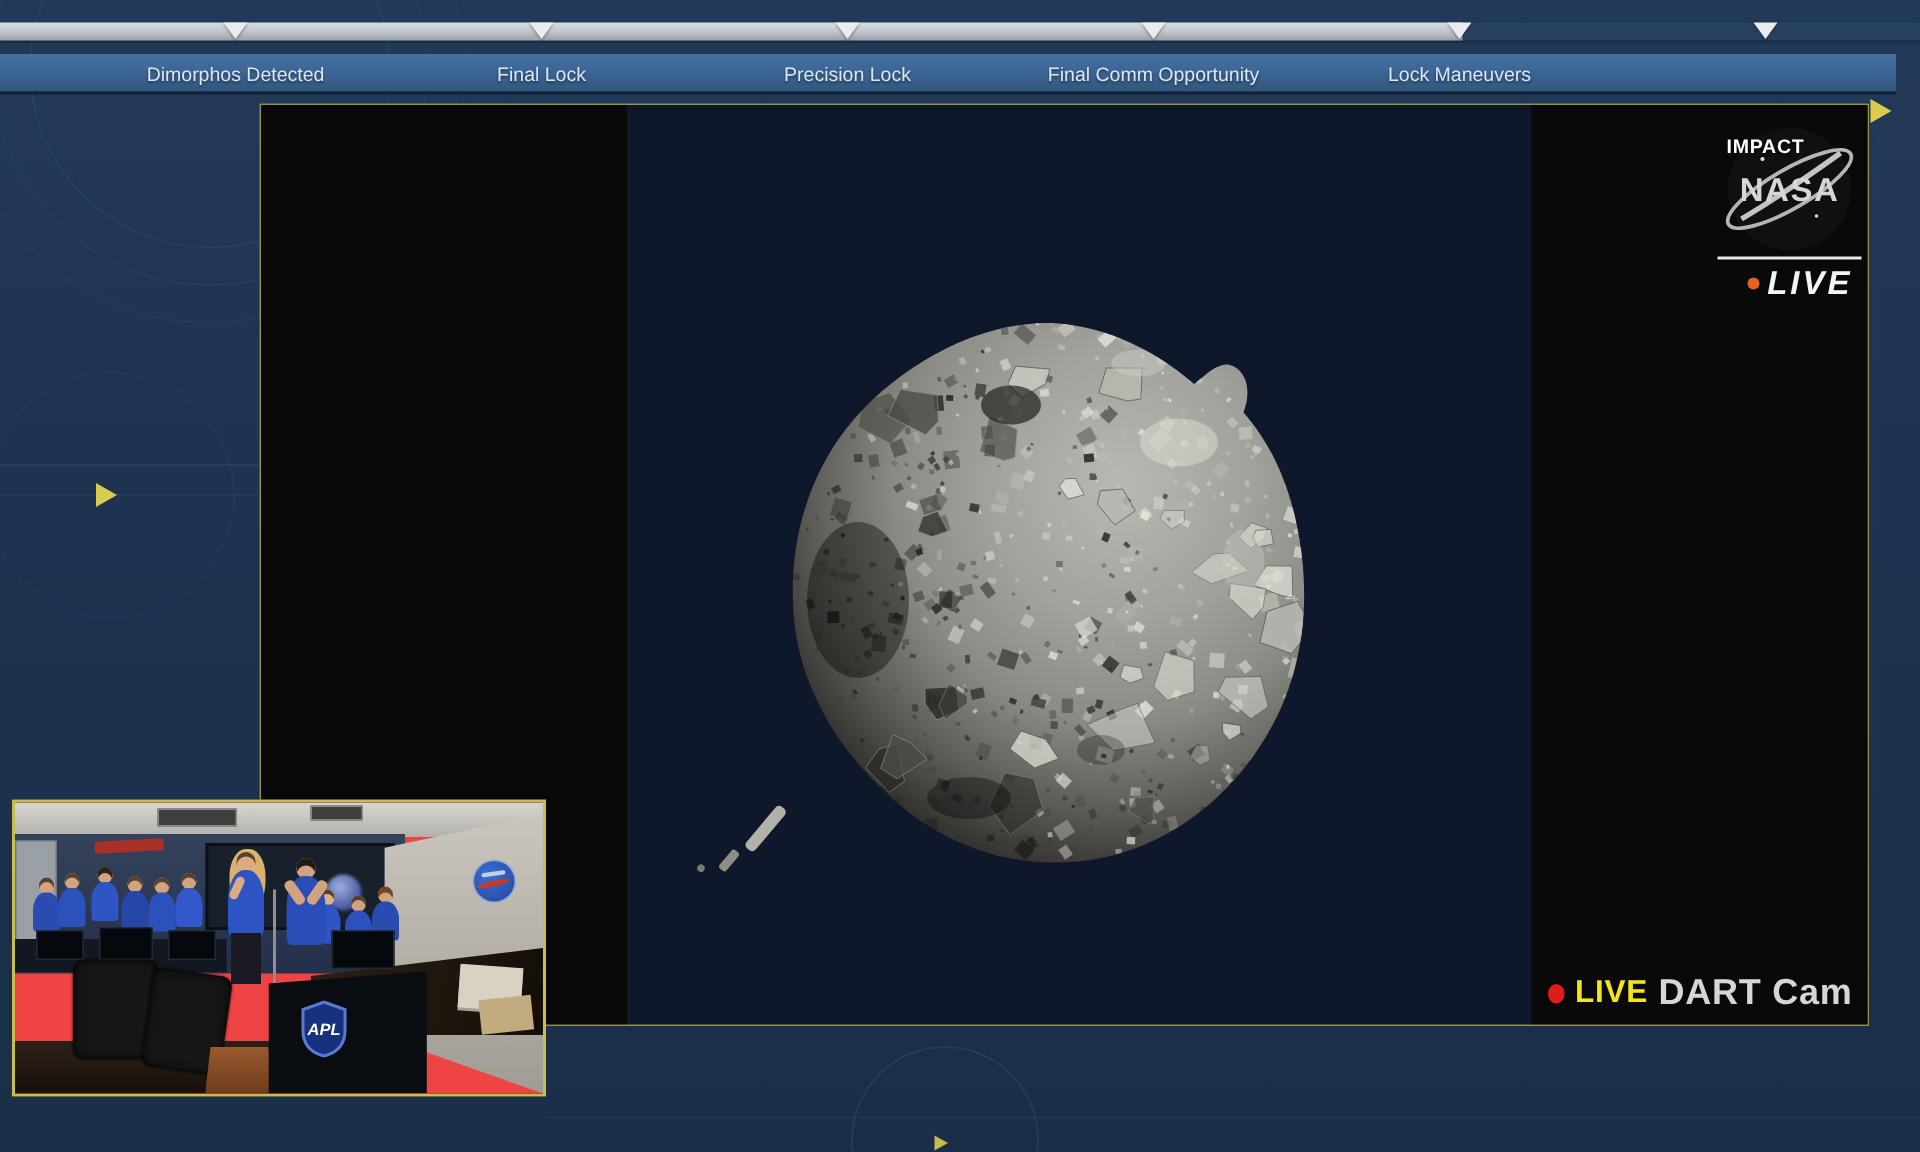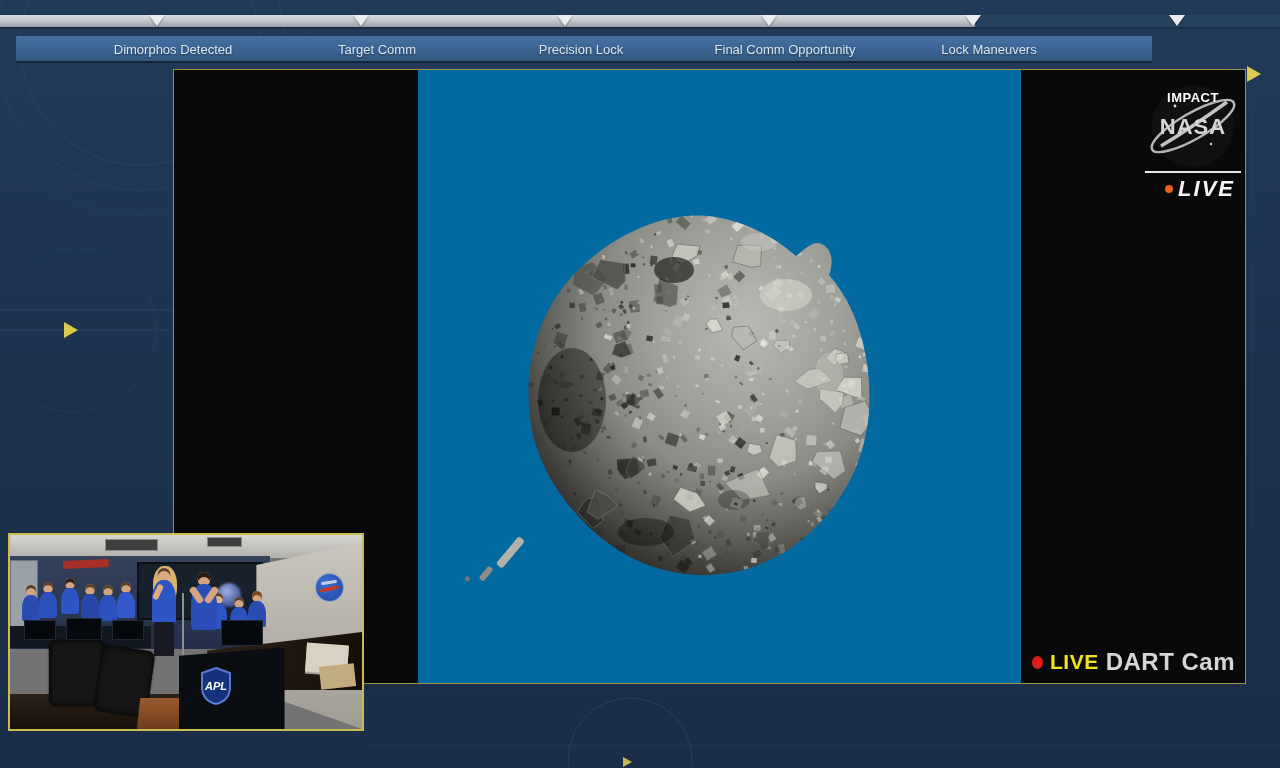--- a/index.html
+++ b/index.html
@@ -16,41 +16,41 @@
       linear-gradient(180deg,#223a59 0%, #1e334f 40%, #1b2e48 100%);
     position:relative;color:#fff;
   }
   
   .decor{position:absolute;inset:0;z-index:0;pointer-events:none;}
   
   .timeline{position:absolute;left:0;top:0;width:1280px;height:64px;z-index:3;}
   .tl-track{position:absolute;left:0;top:15px;width:1280px;height:12px;background:#27425f;box-shadow:0 1px 2px rgba(0,0,0,.4);}
   .tl-fill{position:absolute;left:0;top:15px;height:12px;background:linear-gradient(180deg,#d9dde1 0%,#c3c9cf 45%,#9aa2aa 100%);}
   .tl-marker{position:absolute;top:15px;width:0;height:0;border-left:8px solid transparent;border-right:8px solid transparent;border-top:11px solid #eaedf0;filter:drop-shadow(0 1px 1px rgba(0,0,0,.35));}
-  .tl-band{position:absolute;left:16px;top:36px;width:1136px;height:27px;background:linear-gradient(180deg,#44709f 0%,var(--band) 45%,#33577d 100%);border-bottom:2px solid #12233a;text-decoration:underline;}
+  .tl-band{position:absolute;left:0;top:36px;width:1264px;height:27px;background:linear-gradient(180deg,#44709f 0%,var(--band) 45%,#33577d 100%);border-bottom:2px solid #12233a;text-decoration:underline;}
   .tl-label{position:absolute;top:6px;transform:translateX(-50%);font-size:13px;color:#dde7f2;white-space:nowrap;text-shadow:0 1px 2px rgba(0,0,0,.45);}
   .tl-label.emph{font-weight:bold;color:#ffffff;letter-spacing:.5px;margin-top:48px;}
   
-  .video{position:absolute;left:173px;top:69px;width:1073px;height:615px;background:#0369a1;border:1px solid #97914a;z-index:1;overflow:hidden;}
+  .video{position:absolute;left:173px;top:69px;width:1073px;height:615px;background:#0f172a;border:1px solid #97914a;z-index:1;overflow:hidden;}
   .side-panel{position:absolute;top:0;height:100%;background:#090909;}
   .asteroid-svg{position:absolute;left:0;top:0;width:1073px;height:615px;}
   
   .nasa-box{position:absolute;right:4px;top:10px;width:100px;height:92px;}
   .nasa-sep{position:absolute;right:4px;top:101px;width:96px;height:2px;background:#e9e9e9;}
   .live-top{position:absolute;right:10px;top:106px;display:flex;align-items:center;gap:5px;}
   .live-top .dot{width:8px;height:8px;border-radius:50%;background:var(--live_dot_orange);}
   .live-top .txt{font-size:22px;font-weight:800;font-style:italic;color:#f4f4f4;letter-spacing:2px;}
   
   .cam-badge{position:absolute;right:10px;bottom:7px;display:flex;align-items:center;gap:7px;}
   .cam-badge .rec{width:11px;height:13px;border-radius:50%;background:var(--record_red);}
   .cam-badge .live{font-size:21px;font-weight:800;color:var(--live_yellow);letter-spacing:.5px;}
   .cam-badge .cam{font-size:24px;font-weight:700;color:#d6d6d6;letter-spacing:.5px;}
   
   .pip{position:absolute;left:8px;top:533px;width:356px;height:198px;border:2px solid #c9bd52;background:#000;z-index:4;}
-  .scene{position:absolute;inset:0;overflow:hidden;background:#737373;}
+  .scene{position:absolute;inset:0;overflow:hidden;background:#ef4444;}
   .scene *{position:absolute;}
   .ceiling{left:0;top:0;width:100%;height:12%;background:linear-gradient(180deg,#d8d6d0,#b2b0aa);}
   .vent{background:#3f3f3f;border:1px solid #8a8a86;}
   .backwall{left:0;top:11%;width:74%;height:48%;background:linear-gradient(180deg,#35425c,#243049);}
   .leftpanel{left:0;top:13%;width:8%;height:40%;background:#99a0a6;border:1px solid #6f757a;}
   .wallscreen{left:36%;top:14%;width:36%;height:30%;background:#18202b;border:2px solid #0b1016;}
   .sphere{left:64%;top:34%;width:24px;height:24px;border-radius:50%;background:radial-gradient(circle at 40% 35%,#9db0e0,#45549a 70%);filter:blur(1px);}
   .redmodel{left:15%;top:13%;width:13%;height:4%;background:#a83026;border-radius:2px;transform:rotate(-3deg);}
   .rightwall{left:70%;top:4%;width:30%;height:96%;background:linear-gradient(180deg,#cac6be,#a09c94);clip-path:polygon(0 12%,100% 0,100% 100%,0 80%);}
   .meatball{left:87%;top:20%;width:27px;height:27px;border-radius:50%;background:radial-gradient(circle at 38% 35%,#3a6fd6,#24449c);box-shadow:0 0 0 1px #8fa6d8;}
@@ -99,21 +99,21 @@
   <div id="tl-markers">
       <div class="tl-marker" style="left: 149px;"></div>
       <div class="tl-marker" style="left: 353px;"></div>
       <div class="tl-marker" style="left: 557px;"></div>
       <div class="tl-marker" style="left: 761px;"></div>
       <div class="tl-marker" style="left: 965px;"></div>
       <div class="tl-marker" style="left: 1169px;"></div>
     </div>
   <div class="tl-band" id="tl-band">
       <div class="tl-label" style="left: 157px;">Dimorphos Detected</div>
-      <div class="tl-label" style="left: 361px;">Target Comm</div>
+      <div class="tl-label" style="left: 361px;">Final Lock</div>
       <div class="tl-label" style="left: 565px;">Precision Lock</div>
       <div class="tl-label" style="left: 769px;">Final Comm Opportunity</div>
       <div class="tl-label" style="left: 973px;">Lock Maneuvers</div>
       <div class="tl-label emph" style="left: 1177px;">IMPACT</div>
     </div>
 </header>
 
 <main class="video">
   <div class="side-panel" style="left:0;width:244px;"></div>
   <div class="side-panel" style="left:847px;width:226px;"></div>

